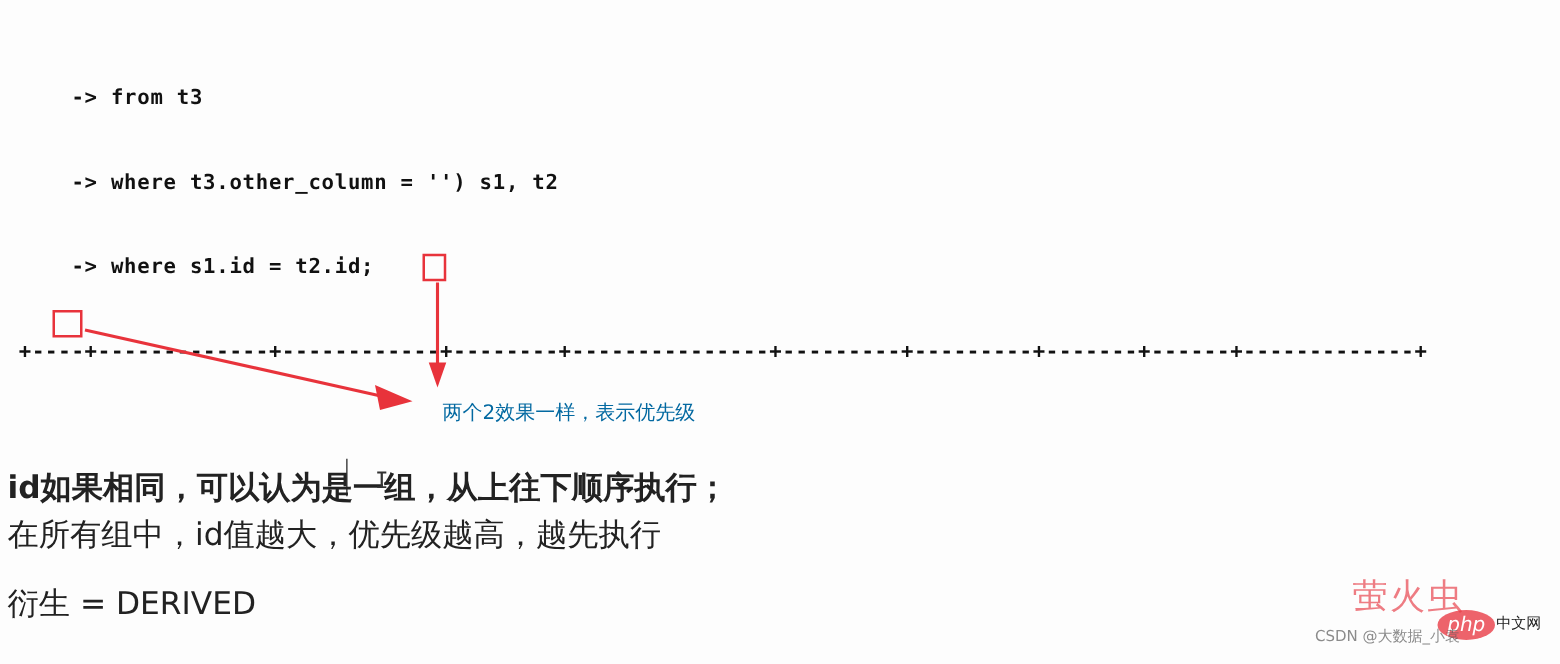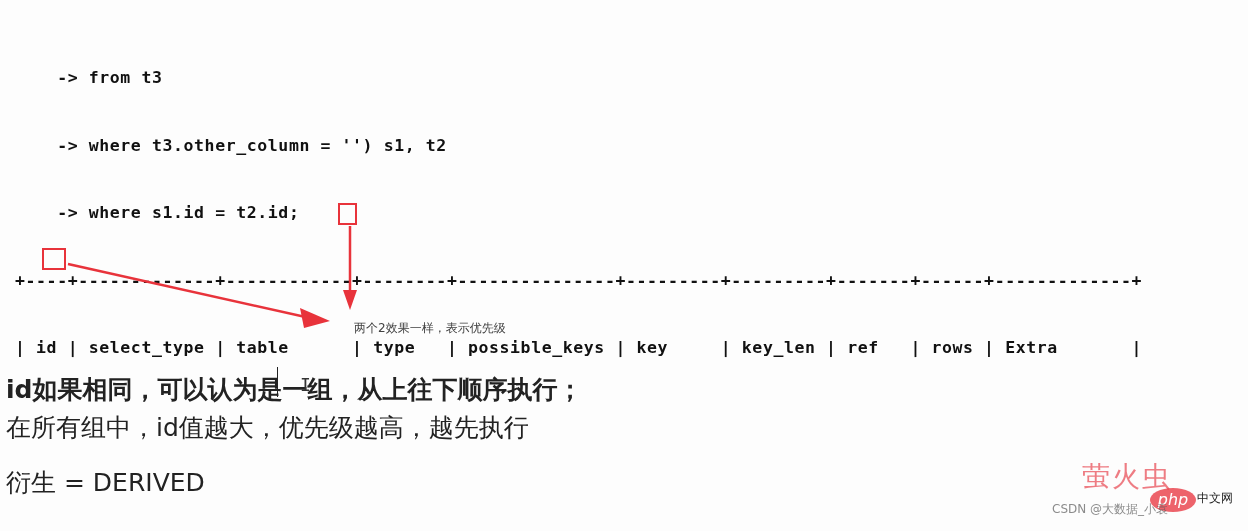--- a/index.html
+++ b/index.html
@@ -7,21 +7,21 @@
     body { position: relative; }
     .term {
       position: absolute; left: 15px; top: 22px;
       font-family: "DejaVu Sans Mono", "Liberation Mono", monospace;
       font-weight: bold; font-size: 16.5px; line-height: 22.5px;
       color: #111; white-space: pre; letter-spacing: 0.6px;
     }
     .term .line { display: block; height: 22.5px; }
     .note-red {
       position: absolute; left: 354px; top: 320px;
-      font-family: "DejaVu Sans", sans-serif; font-size: 12px; color: #404040;
+      font-family: "DejaVu Sans", sans-serif; font-size: 16px; color: #0369a1;
     }
     .cn {
       position: absolute; left: 6px;
       font-family: "DejaVu Sans", sans-serif; font-size: 25px; color: #222;
     }
     .redbox { position: absolute; border: 2px solid #e8333b; }
     .cursor-bar { position: absolute; left: 277px; top: 367px; width: 1px; height: 30px; background: #222; }
     .ibeam { position:absolute; left: 300px; top: 374px; font-family: "DejaVu Sans Mono", monospace; font-size: 18px; color:#333; }
     .watermark {
       position: absolute; left: 1082px; top: 458px;
@@ -41,21 +41,20 @@
     svg.arrows { position: absolute; left: 0; top: 0; }
   </style>
 </head>
 <body>
 
 <div class="term">
   <span class="line">    -&gt; from t3</span>
   <span class="line">    -&gt; where t3.other_column = '') s1, t2</span>
   <span class="line">    -&gt; where s1.id = t2.id;</span>
   <span class="line">+----+-------------+------------+--------+---------------+---------+---------+-------+------+-------------+</span>
-  <span class="line">| id | select_type | table      | type   | possible_keys | key     | key_len | ref   | rows | Extra       |</span>
   
   
   
   
   
   
 </div>
 
 <div class="redbox" style="left:338px; top:203px; width:19px; height:22px;"></div>
 <div class="redbox" style="left:42px; top:248px; width:24px; height:22px;"></div>

